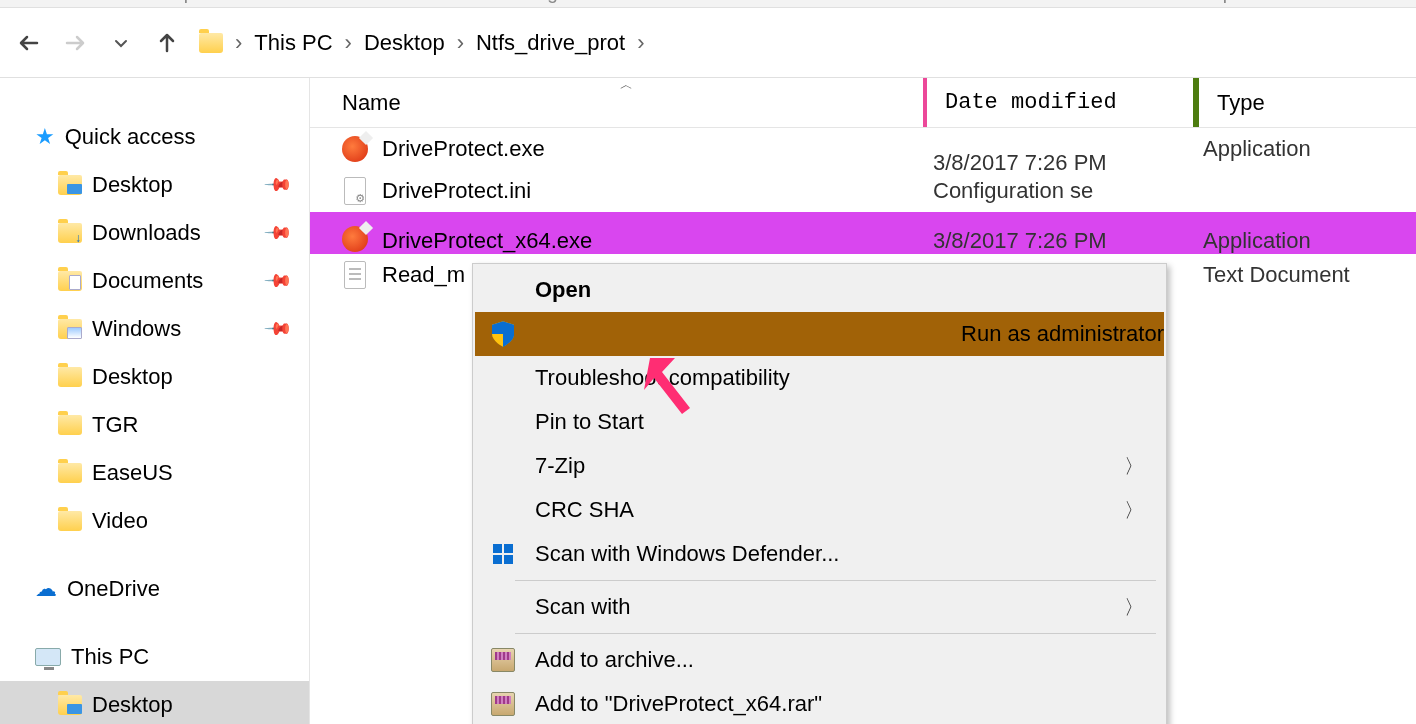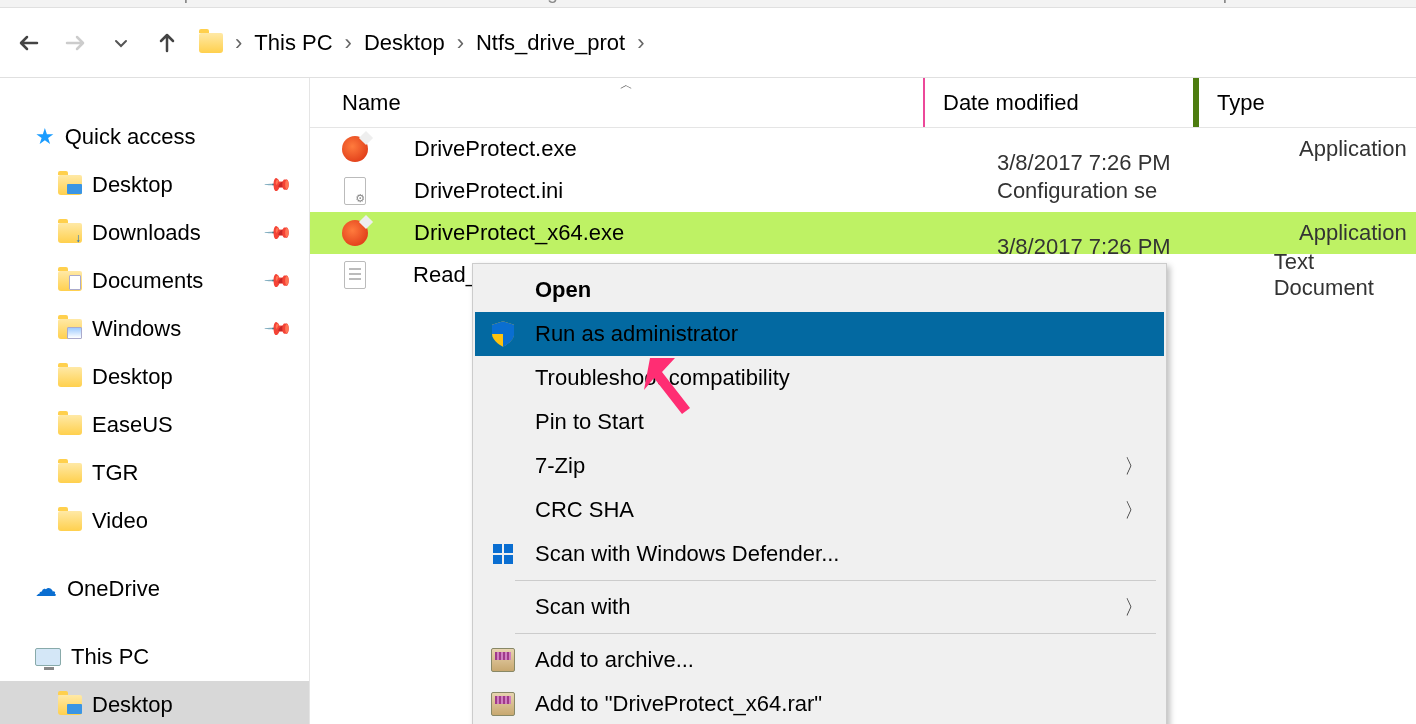--- a/index.html
+++ b/index.html
@@ -32,41 +32,41 @@
     .folder-icon.desk::after { content: ""; position: absolute; width: 15px; height: 10px; background: #3a95e4; border-radius: 1px; right: 0; bottom: 1px; }
     
     .star-icon { color: #1a9cff; font-size: 22px; }
     .cloud-icon { color: #0a6ed1; font-size: 22px; }
     .pc-icon { width: 26px; height: 18px; background: #d4e7f7; border: 1px solid #8aa; border-radius: 2px; position: relative; }
     .pc-icon::after { content: ""; position: absolute; bottom: -5px; left: 8px; width: 10px; height: 3px; background: #888; }
     
     .main { flex: 1; position: relative; }
     .headers { display: flex; height: 50px; align-items: center; border-bottom: 1px solid #e5e5e5; font-size: 22px; color: #000; padding-left: 30px; position: relative; }
     .col-name { width: 583px; padding-left: 2px; }
-    .col-date { width: 270px; border-left: 2px solid #ec4899; padding-left: 18px; height: 100%; display: flex; align-items: center; }
+    .col-date { width: 270px; border-left: 4px solid #ec4899; padding-left: 18px; height: 100%; display: flex; align-items: center; font-family: Liberation Mono, monospace; }
     .col-type { border-left: 6px solid #4d7c0f; padding-left: 18px; height: 100%; display: flex; align-items: center; flex: 1; }
     .sort-caret { position: absolute; top: -2px; left: 310px; color: #555; font-size: 13px; }
     
-    .file-row { display: flex; height: 42px; align-items: center; font-size: 22px; padding-left: 30px; cursor: pointer; gap: 32px; }
-    .file-row.selected { background: #bef264; }
+    .file-row { display: flex; height: 42px; align-items: center; font-size: 22px; padding-left: 30px; cursor: pointer; }
+    .file-row.selected { background: #d946ef; align-items: flex-end; }
     .file-icon { width: 30px; height: 30px; margin-right: 12px; display: flex; align-items: center; justify-content: center; }
     .file-name { width: 543px; }
     .file-date { width: 270px; color: #333; padding-left: 8px; margin-top: 28px; }
     .file-type { padding-left: 8px; color: #333; }
     
     .exe-icon { width: 26px; height: 26px; background: radial-gradient(circle at 40% 40%, #ff7b3d, #d82c0f); border-radius: 50%; position: relative; }
     .exe-icon::after { content: ""; position: absolute; width: 10px; height: 10px; background: #eee; top: -3px; right: -3px; transform: rotate(45deg); }
     .ini-icon { width: 22px; height: 28px; background: #fff; border: 1px solid #bbb; border-radius: 2px; position: relative; }
     .ini-icon::after { content: "⚙"; position: absolute; font-size: 11px; color: #888; bottom: -1px; right: 0; }
     .txt-icon { width: 22px; height: 28px; background: #fff; border: 1px solid #bbb; border-radius: 2px; position: relative; }
     .txt-icon::before { content: ""; position: absolute; top: 6px; left: 4px; right: 4px; height: 2px; background: #bbb; box-shadow: 0 5px 0 #bbb, 0 10px 0 #bbb; }
     
     .context-menu { position: absolute; left: 472px; top: 263px; width: 695px; background: #f0f0f0; border: 1px solid #ccc; box-shadow: 3px 3px 6px rgba(0,0,0,0.25); z-index: 100; font-size: 22px; padding: 4px 2px; }
     .cm-item { height: 44px; display: flex; align-items: center; padding-left: 60px; position: relative; cursor: pointer; }
-    .cm-item.hover { background: #0369a1; }
+    .cm-item.hover { background: #a16207; justify-content: flex-end; }
     .cm-item.bold { font-weight: 600; }
     .cm-icon { position: absolute; left: 14px; width: 28px; height: 28px; display: flex; align-items: center; justify-content: center; }
     .cm-arrow { position: absolute; right: 20px; color: #333; font-size: 20px; }
     .cm-sep { border-top: 1px solid #ccc; margin: 4px 8px 4px 40px; }
     
     .shield-icon { width: 22px; height: 26px; }
     .defender-icon { width: 24px; height: 24px; }
     .rar-icon { width: 24px; height: 24px; background: linear-gradient(#e8d4b0, #c8a870); border: 1px solid #886; border-radius: 2px; position: relative; }
     .rar-icon::after { content: ""; position: absolute; top: 3px; left: 3px; right: 3px; height: 8px; background: repeating-linear-gradient(90deg, #a03a8a, #a03a8a 2px, #d080c0 2px, #d080c0 4px); }
     
@@ -140,25 +140,25 @@
       <span class="folder-icon pic"></span>
       <span>Windows</span>
       <span class="pin">📌</span>
     </div>
     <div class="tree-item sub">
       <span class="folder-icon"></span>
       <span>Desktop</span>
     </div>
     <div class="tree-item sub">
       <span class="folder-icon"></span>
+      <span>TGR</span>
+    </div>
+    <div class="tree-item sub">
+      <span class="folder-icon"></span>
       <span>EaseUS</span>
-    </div>
-    <div class="tree-item sub">
-      <span class="folder-icon"></span>
-      <span>TGR</span>
     </div>
     <div class="tree-item sub">
       <span class="folder-icon"></span>
       <span>Video</span>
     </div>
     <div style="height:20px"></div>
     <div class="tree-item">
       <span class="cloud-icon">☁</span>
       <span>OneDrive</span>
     </div>

